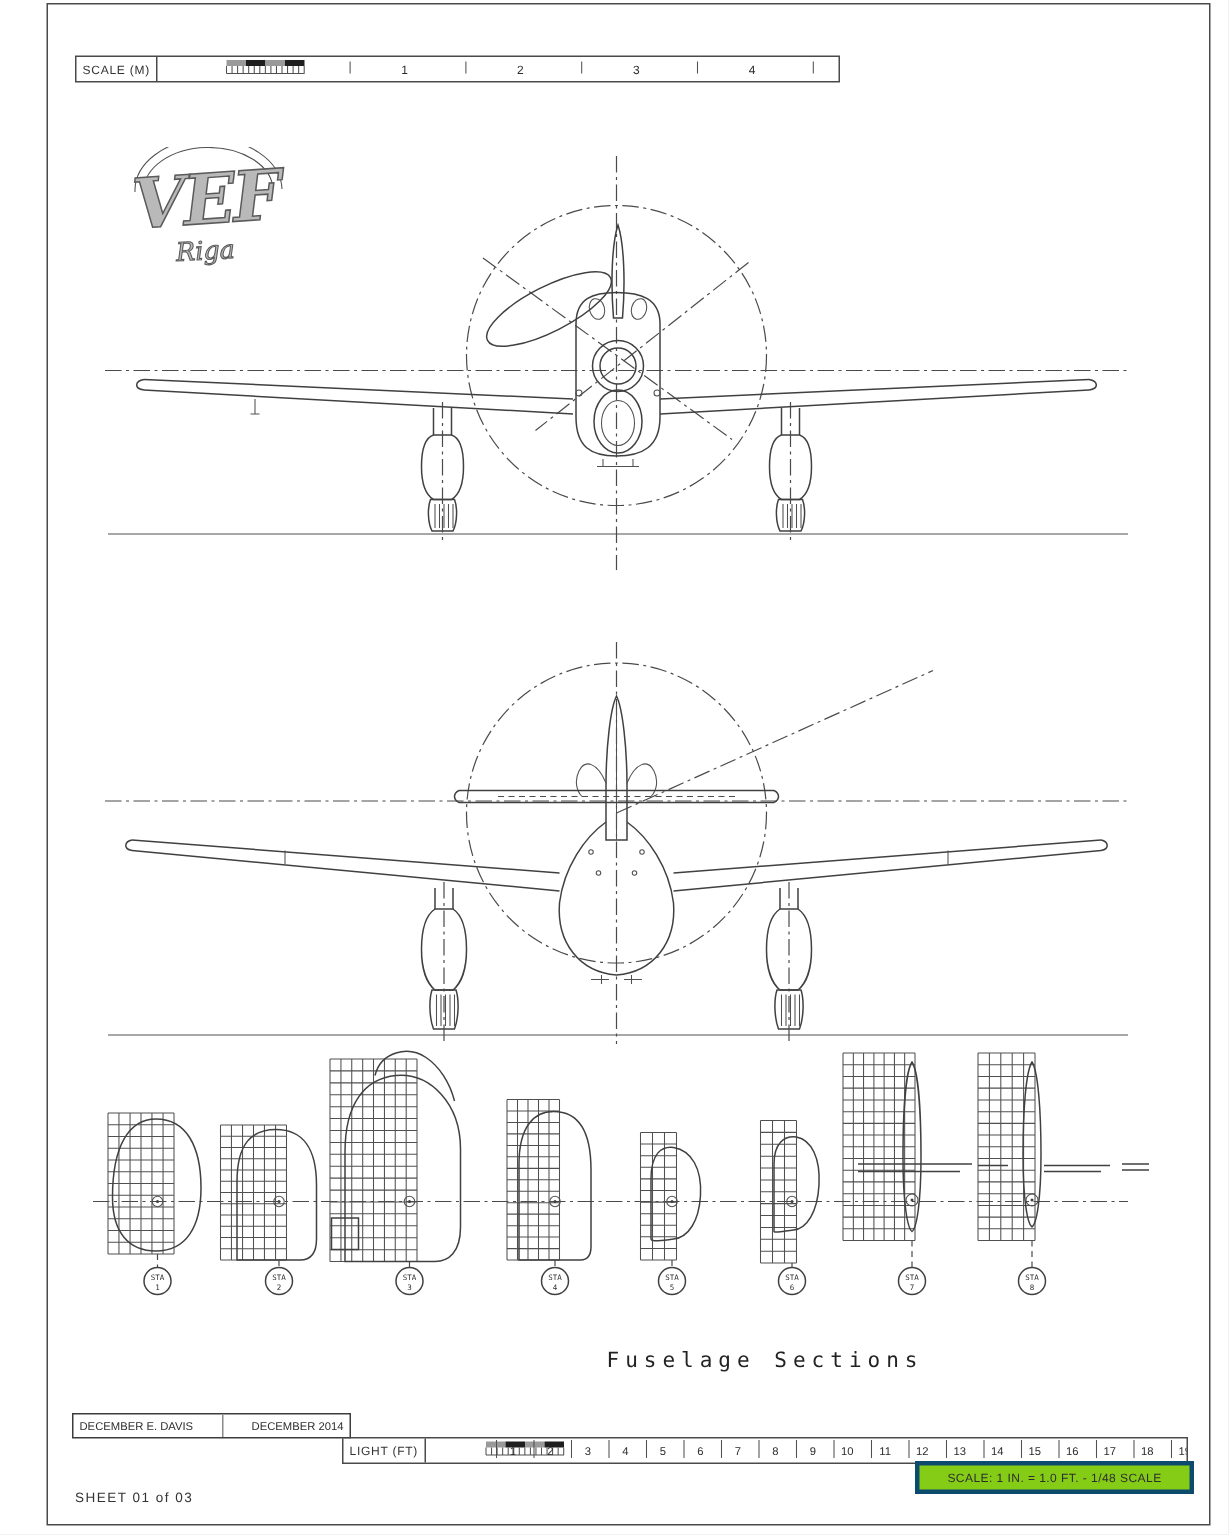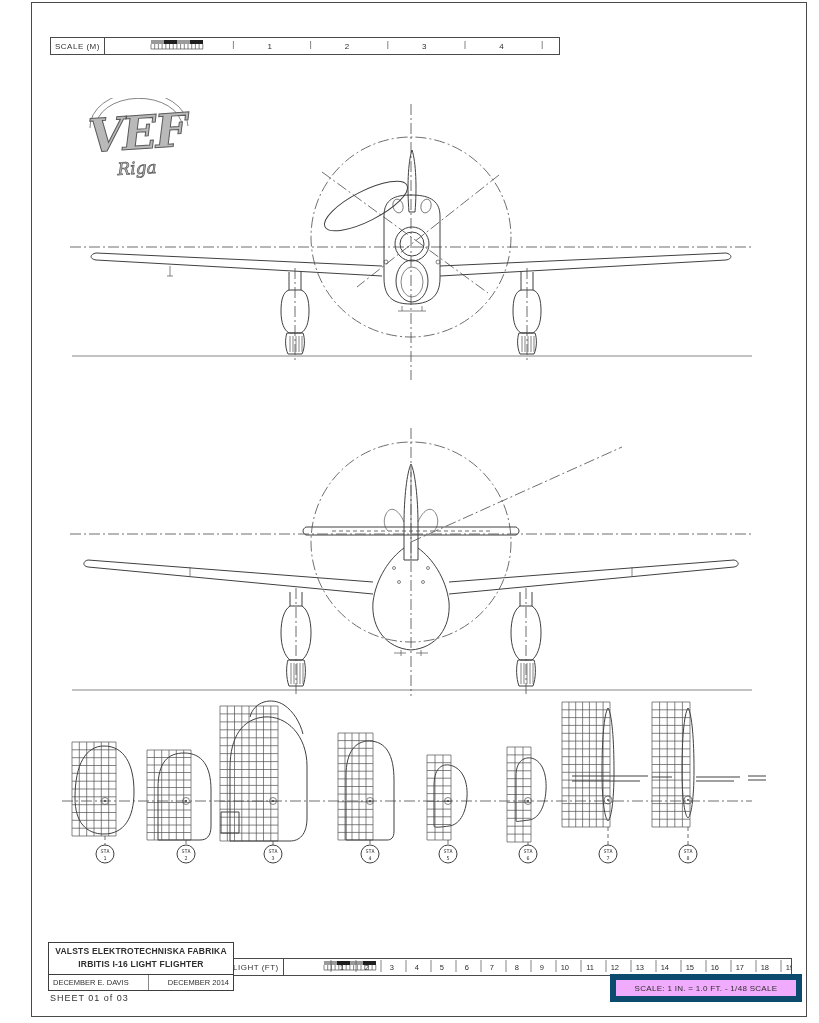--- a/index.html
+++ b/index.html
@@ -13,23 +13,23 @@
   .scalebar svg{display:block;}
   
   .titleblock{position:absolute;left:48px;top:942px;width:184px;border:1.5px solid #3d3d3d;background:#fff;}
   .tb-main{border-bottom:1px solid #3d3d3d;text-align:center;padding:2px 2px 3px 2px;}
   .tb-line{font-size:8.5px;font-weight:bold;letter-spacing:0.2px;line-height:13px;white-space:nowrap;}
   .tb-row{display:flex;font-size:7.5px;height:15px;align-items:center;}
   .tb-author{flex:1.2;padding-left:4px;white-space:nowrap;}
   .tb-date{flex:1;text-align:left;padding-right:4px;border-left:1px solid #8a8a8a;height:100%;
            display:flex;align-items:center;justify-content:flex-end;white-space:nowrap;}
   .sheetnum{position:absolute;left:50px;top:993px;font-size:9px;letter-spacing:1px;color:#333;}
-  .scalenote{position:absolute;left:610px;top:974px;width:180px;height:16px;border:6px solid #0c4a6e;
+  .scalenote{position:absolute;left:610px;top:974px;width:180px;height:16px;border:3px solid #0c4a6e;
              font-size:8px;display:flex;align-items:center;justify-content:center;letter-spacing:0.3px;
-             background:#f0abfc;white-space:nowrap;}
+             background:#84cc16;white-space:nowrap;}
   
   .logo{position:absolute;left:72px;top:92px;width:130px;height:110px;text-align:center;}
   .logo .vef{font-family:"DejaVu Serif",serif;font-style:italic;font-weight:bold;font-size:46px;
              line-height:46px;margin-top:18px;color:#b9b9b9;-webkit-text-stroke:1px #5a5a5a;
              letter-spacing:-2px;transform:rotate(-4deg);}
   .logo .riga{font-family:"DejaVu Serif",serif;font-style:italic;font-size:17px;color:#b9b9b9;
               -webkit-text-stroke:0.7px #5a5a5a;margin-top:2px;transform:rotate(-3deg);}
   .fuslabel{position:absolute;left:400px;top:899px;width:220px;text-align:center;
             font-family:"DejaVu Sans Mono",monospace;font-size:14px;letter-spacing:4px;color:#222;white-space:nowrap;}
   
@@ -265,20 +265,21 @@
           <circle cx="688" cy="800" r="4" class="thin"></circle>
           <circle cx="688" cy="800" r="1" fill="#404040"></circle>
           <line x1="688" y1="827" x2="688" y2="845" class="dash"></line>
           <circle cx="688" cy="854" r="9" class="ln"></circle>
           <text x="688" y="853" font-size="5" text-anchor="middle" class="sta">STA</text>
           <text x="688" y="860" font-size="5" text-anchor="middle" class="sta">8</text>
         </g>
       </g>
   </svg>
 
+  <div class="fuslabel">Fuselage Sections</div>
 
   <div class="scalebar" style="left:228px;top:958px;width:562px;height:16px;">
     <div class="lbl">LIGHT (FT)</div>
     <svg id="scaleFT" width="494" height="14">
         <rect x="4" y="2" width="13" height="4" fill="#9a9a9a"></rect>
         <rect x="17" y="2" width="13" height="4" fill="#1e1e1e"></rect>
         <rect x="30" y="2" width="13" height="4" fill="#9a9a9a"></rect>
         <rect x="43" y="2" width="13" height="4" fill="#1e1e1e"></rect>
         <path d="M4.0,6 V11 M7.7,6 V11 M11.4,6 V11 M15.1,6 V11 M18.8,6 V11 M22.5,6 V11 M26.2,6 V11 M29.9,6 V11 M33.6,6 V11 M37.3,6 V11 M41.0,6 V11 M44.7,6 V11 M48.4,6 V11 M52.1,6 V11 M55.8,6 V11 M4,11 H56" class="thin"></path>
         <line x1="11" y1="1" x2="11" y2="13" class="thin"></line>
@@ -320,23 +321,19 @@
         <line x1="461" y1="1" x2="461" y2="13" class="thin"></line>
         <text x="474" y="11" font-size="7.5" text-anchor="end" fill="#2c2c2c">19</text>
         <line x1="486" y1="1" x2="486" y2="13" class="thin"></line>
         <text x="499" y="11" font-size="7.5" text-anchor="end" fill="#2c2c2c">20</text>
       </svg>
   </div>
 
   <div class="scalenote">SCALE: 1 IN. = 1.0 FT. - 1/48 SCALE</div>
 
   <div class="titleblock">
-    <div class="tb-main">
-      <div class="tb-line">VALSTS ELEKTROTECHNISKA FABRIKA</div>
-      <div class="tb-line">IRBITIS I-16 LIGHT FLIGHTER</div>
-    </div>
     <div class="tb-row">
       <div class="tb-author">DECEMBER E. DAVIS</div>
       <div class="tb-date">DECEMBER 2014</div>
     </div>
   </div>
   <div class="sheetnum">SHEET 01 of 03</div>
 </div>
 
 </body></html>

